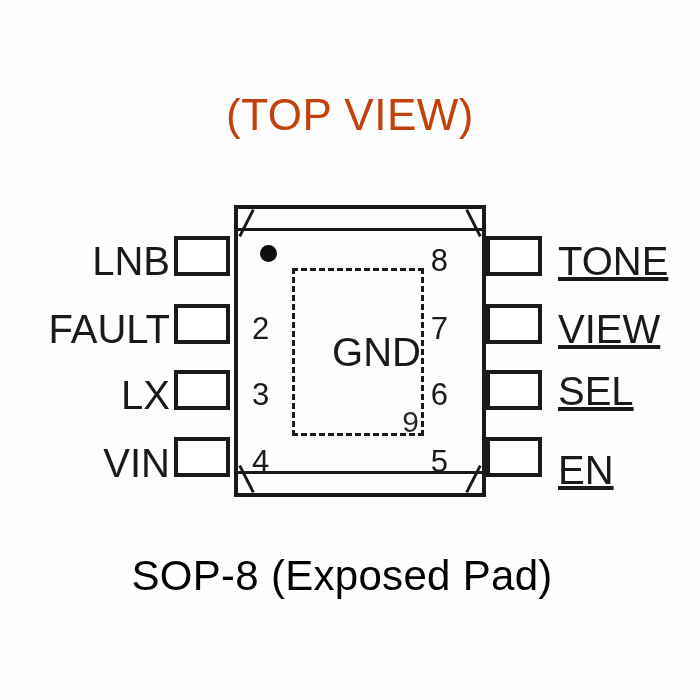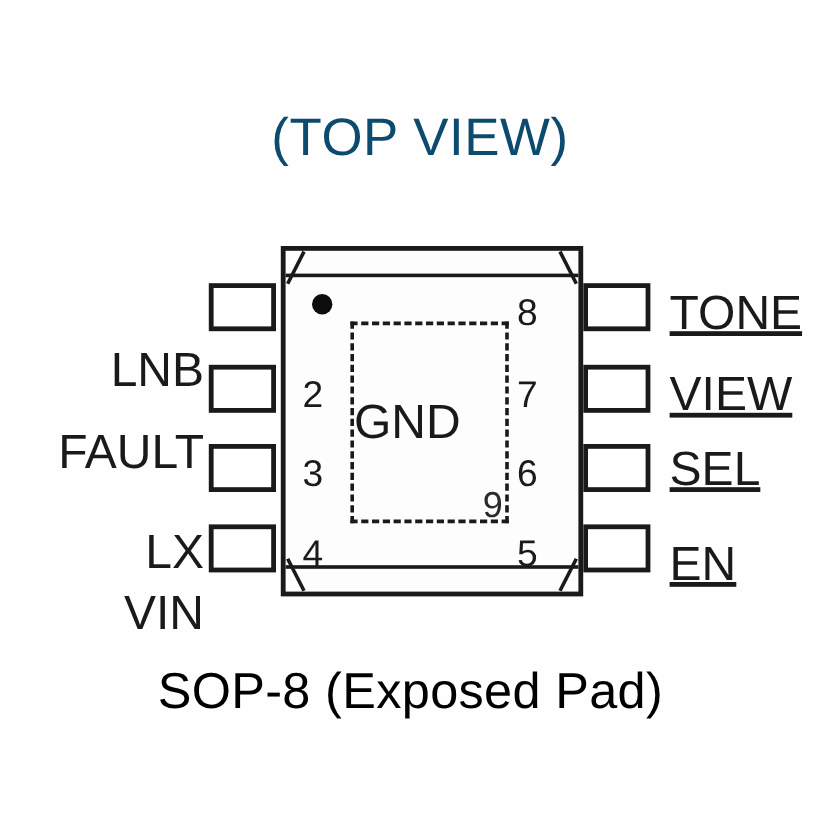--- a/index.html
+++ b/index.html
@@ -24,21 +24,21 @@
 
   
   .title {
     position: absolute;
     left: 0;
     top: 90px;
     width: 700px;
     text-align: center;
     font-size: 44px;
     letter-spacing: 0.5px;
-    color: #0c4a6e;
+    color: #c2410c;
     white-space: nowrap;
   }
   .caption {
     position: absolute;
     left: 0;
     top: 552px;
     width: 684px;
     text-align: center;
     font-size: 42px;
     letter-spacing: 0.3px;
@@ -109,21 +109,21 @@
     border: 3px dashed #1a1a1a;
     background: transparent;
     z-index: 6;
   }
   .epad-label {
     position: absolute;
     left: 0;
     top: 50%;
     width: 100%;
     margin-top: -27px;
-    text-align: left;
+    text-align: right;
     font-size: 40px;
     color: #1a1a1a;
     line-height: 54px;
     white-space: nowrap;
   }
   .epad-num {
     position: absolute;
     right: 2px;
     bottom: -6px;
     font-size: 30px;
@@ -157,21 +157,21 @@
   .lead.right { left: 486px; }
 
   
   .plabel {
     position: absolute;
     font-size: 40px;
     color: #1a1a1a;
     line-height: 44px;
     white-space: nowrap;
   }
-  .plabel.left  { right: 530px; text-align: right; margin-top: 48px; }
+  .plabel.left  { right: 530px; text-align: right; }
   .plabel.right { left: 558px;  text-align: left; text-decoration: underline;  }
 </style>
 </head>
 <body>
 
 <div id="stage">
 
   <div class="title">(TOP VIEW)</div>
 
   <div class="body-outer">
@@ -186,21 +186,21 @@
   </div>
 
   <div id="pin-layer">
       <div class="lead left" style="top: 236px;"></div>
       <div class="plabel left" style="top: 239px;">LNB</div>
       <div class="lead left" style="top: 304px;"></div>
       <div class="pnum left" style="top: 312px;">2</div>
       <div class="plabel left" style="top: 307px;">FAULT</div>
       <div class="lead left" style="top: 370px;"></div>
       <div class="pnum left" style="top: 378px;">3</div>
-      <div class="plabel left" style="top: 390px;">LX</div>
+      <div class="plabel left" style="top: 373px;">LX</div>
       <div class="lead left" style="top: 437px;"></div>
       <div class="pnum left" style="top: 445px;">4</div>
       <div class="plabel left" style="top: 441px;">VIN</div>
       <div class="lead right" style="top: 236px;"></div>
       <div class="pnum right" style="top: 244px;">8</div>
       <div class="plabel right" style="top: 239px;">TONE</div>
       <div class="lead right" style="top: 304px;"></div>
       <div class="pnum right" style="top: 312px;">7</div>
       <div class="plabel right" style="top: 307px;">VIEW</div>
       <div class="lead right" style="top: 370px;"></div>

